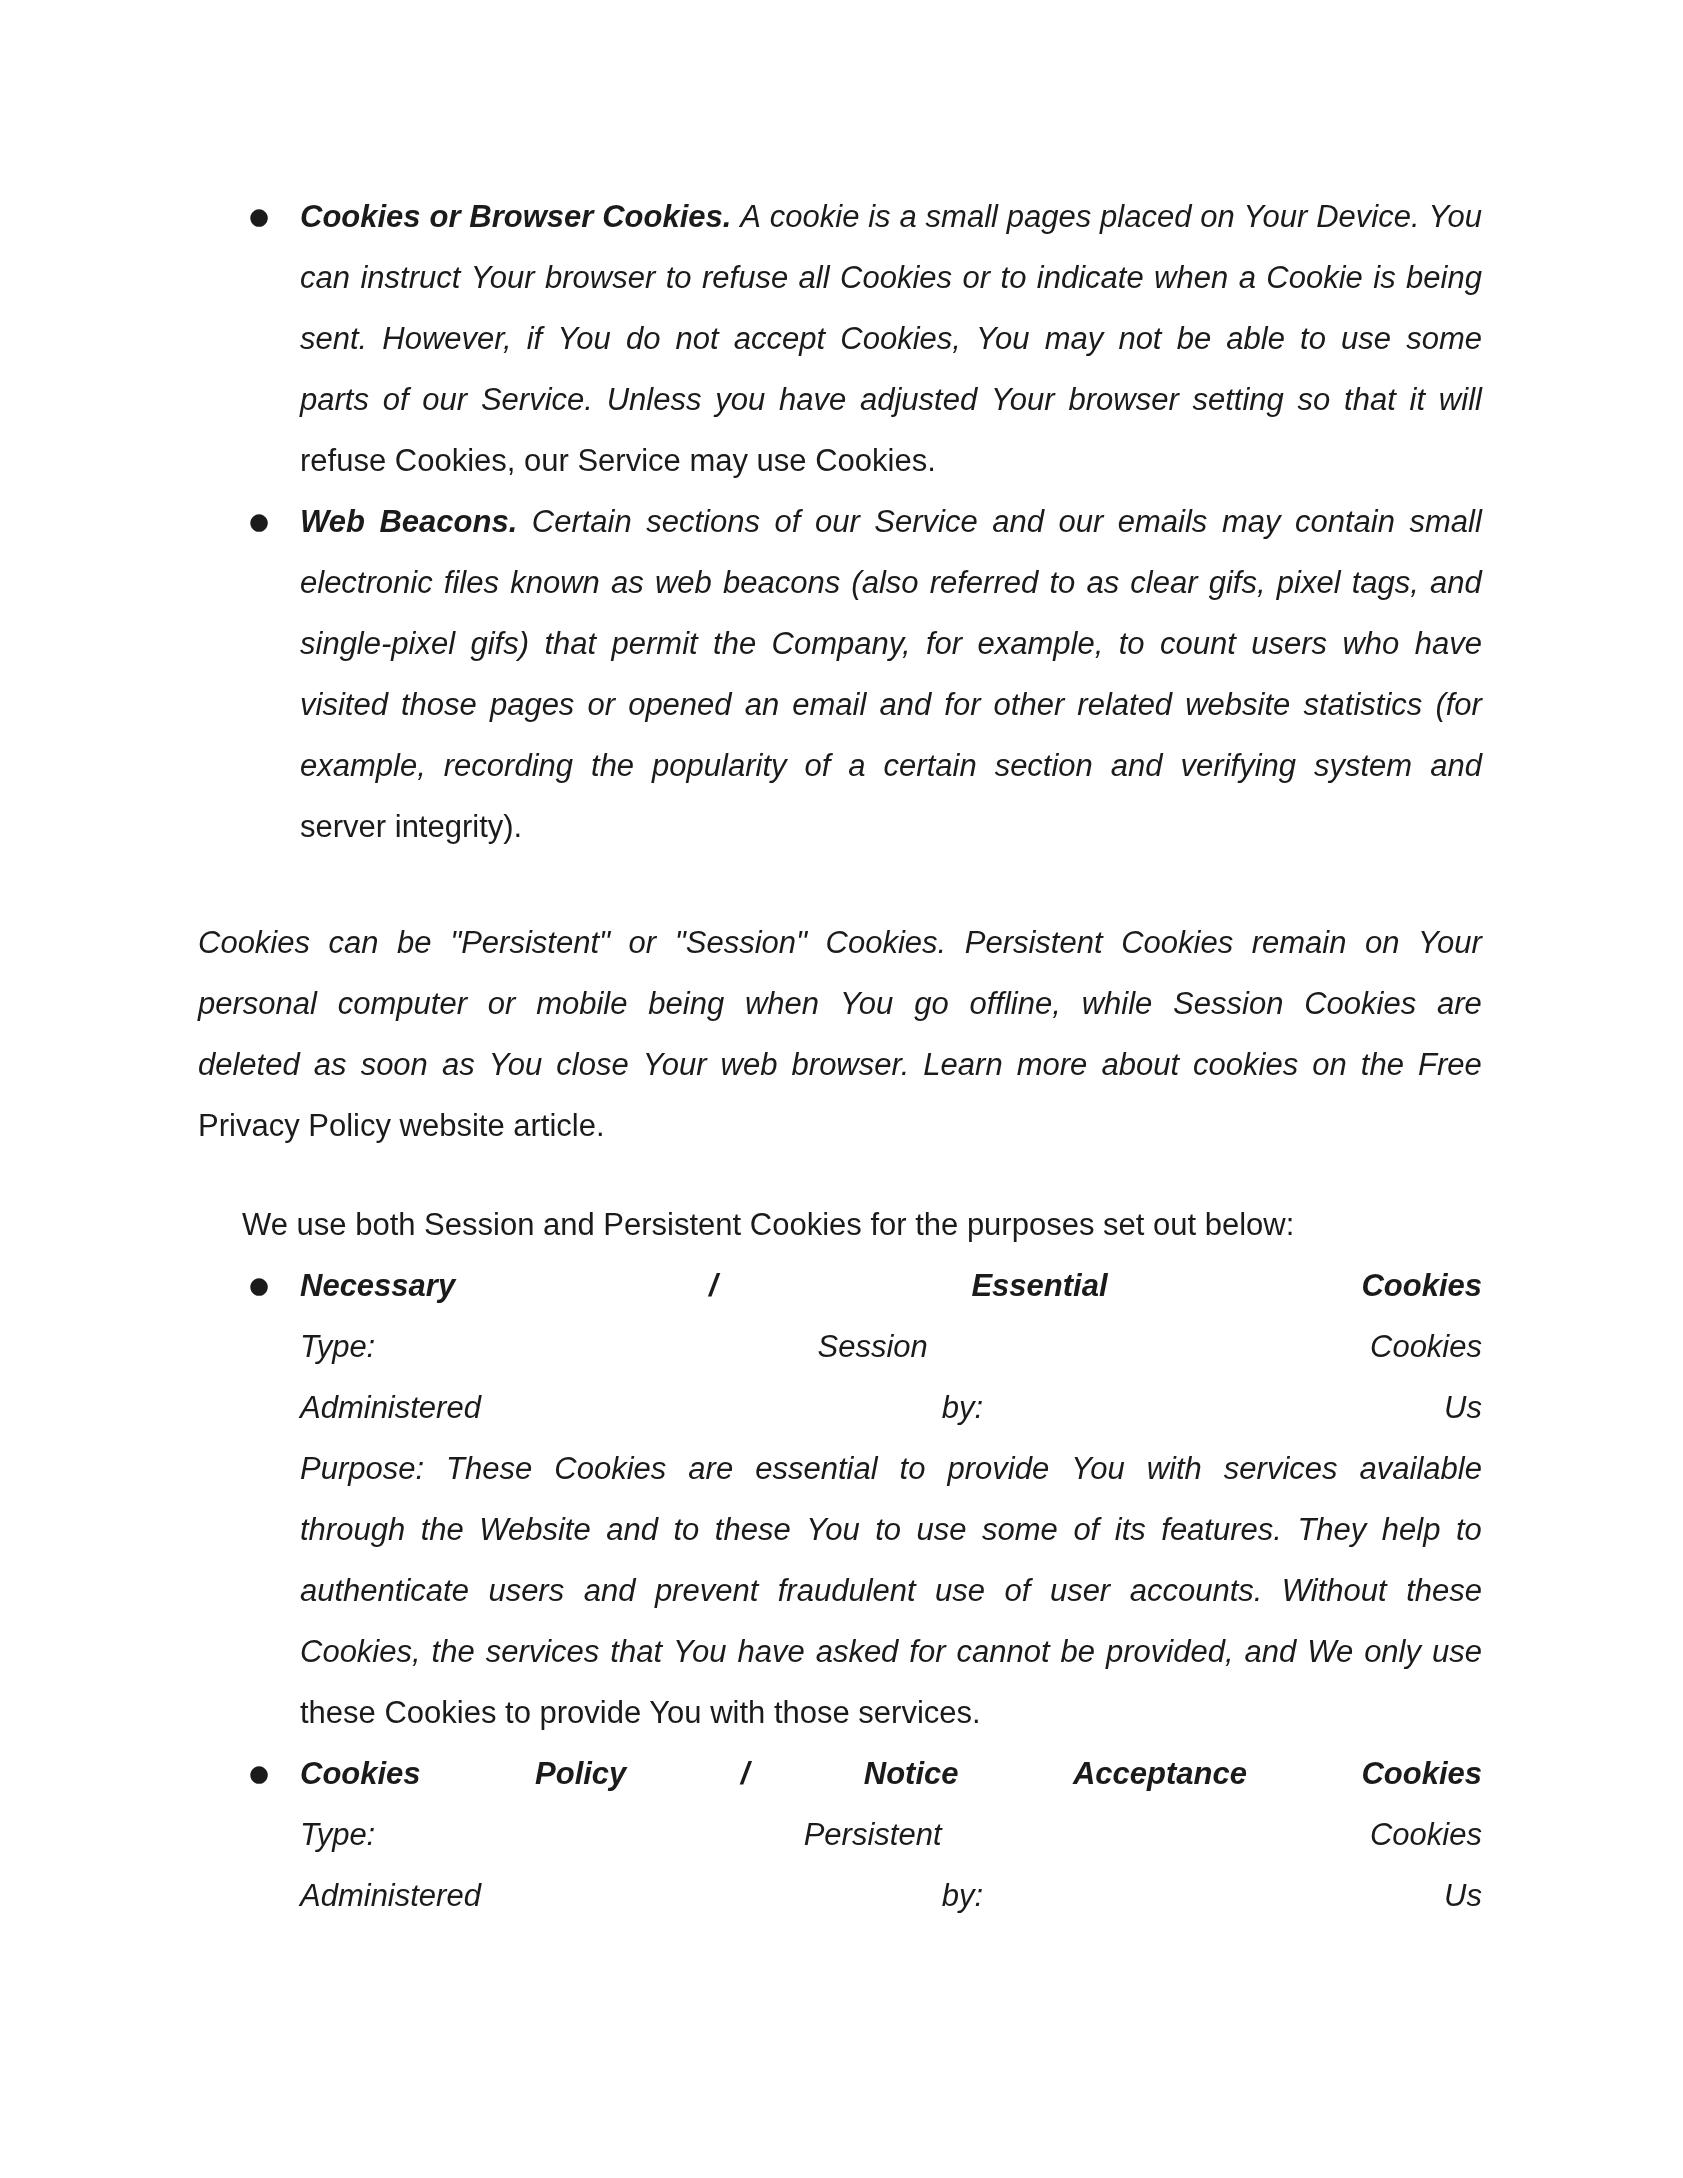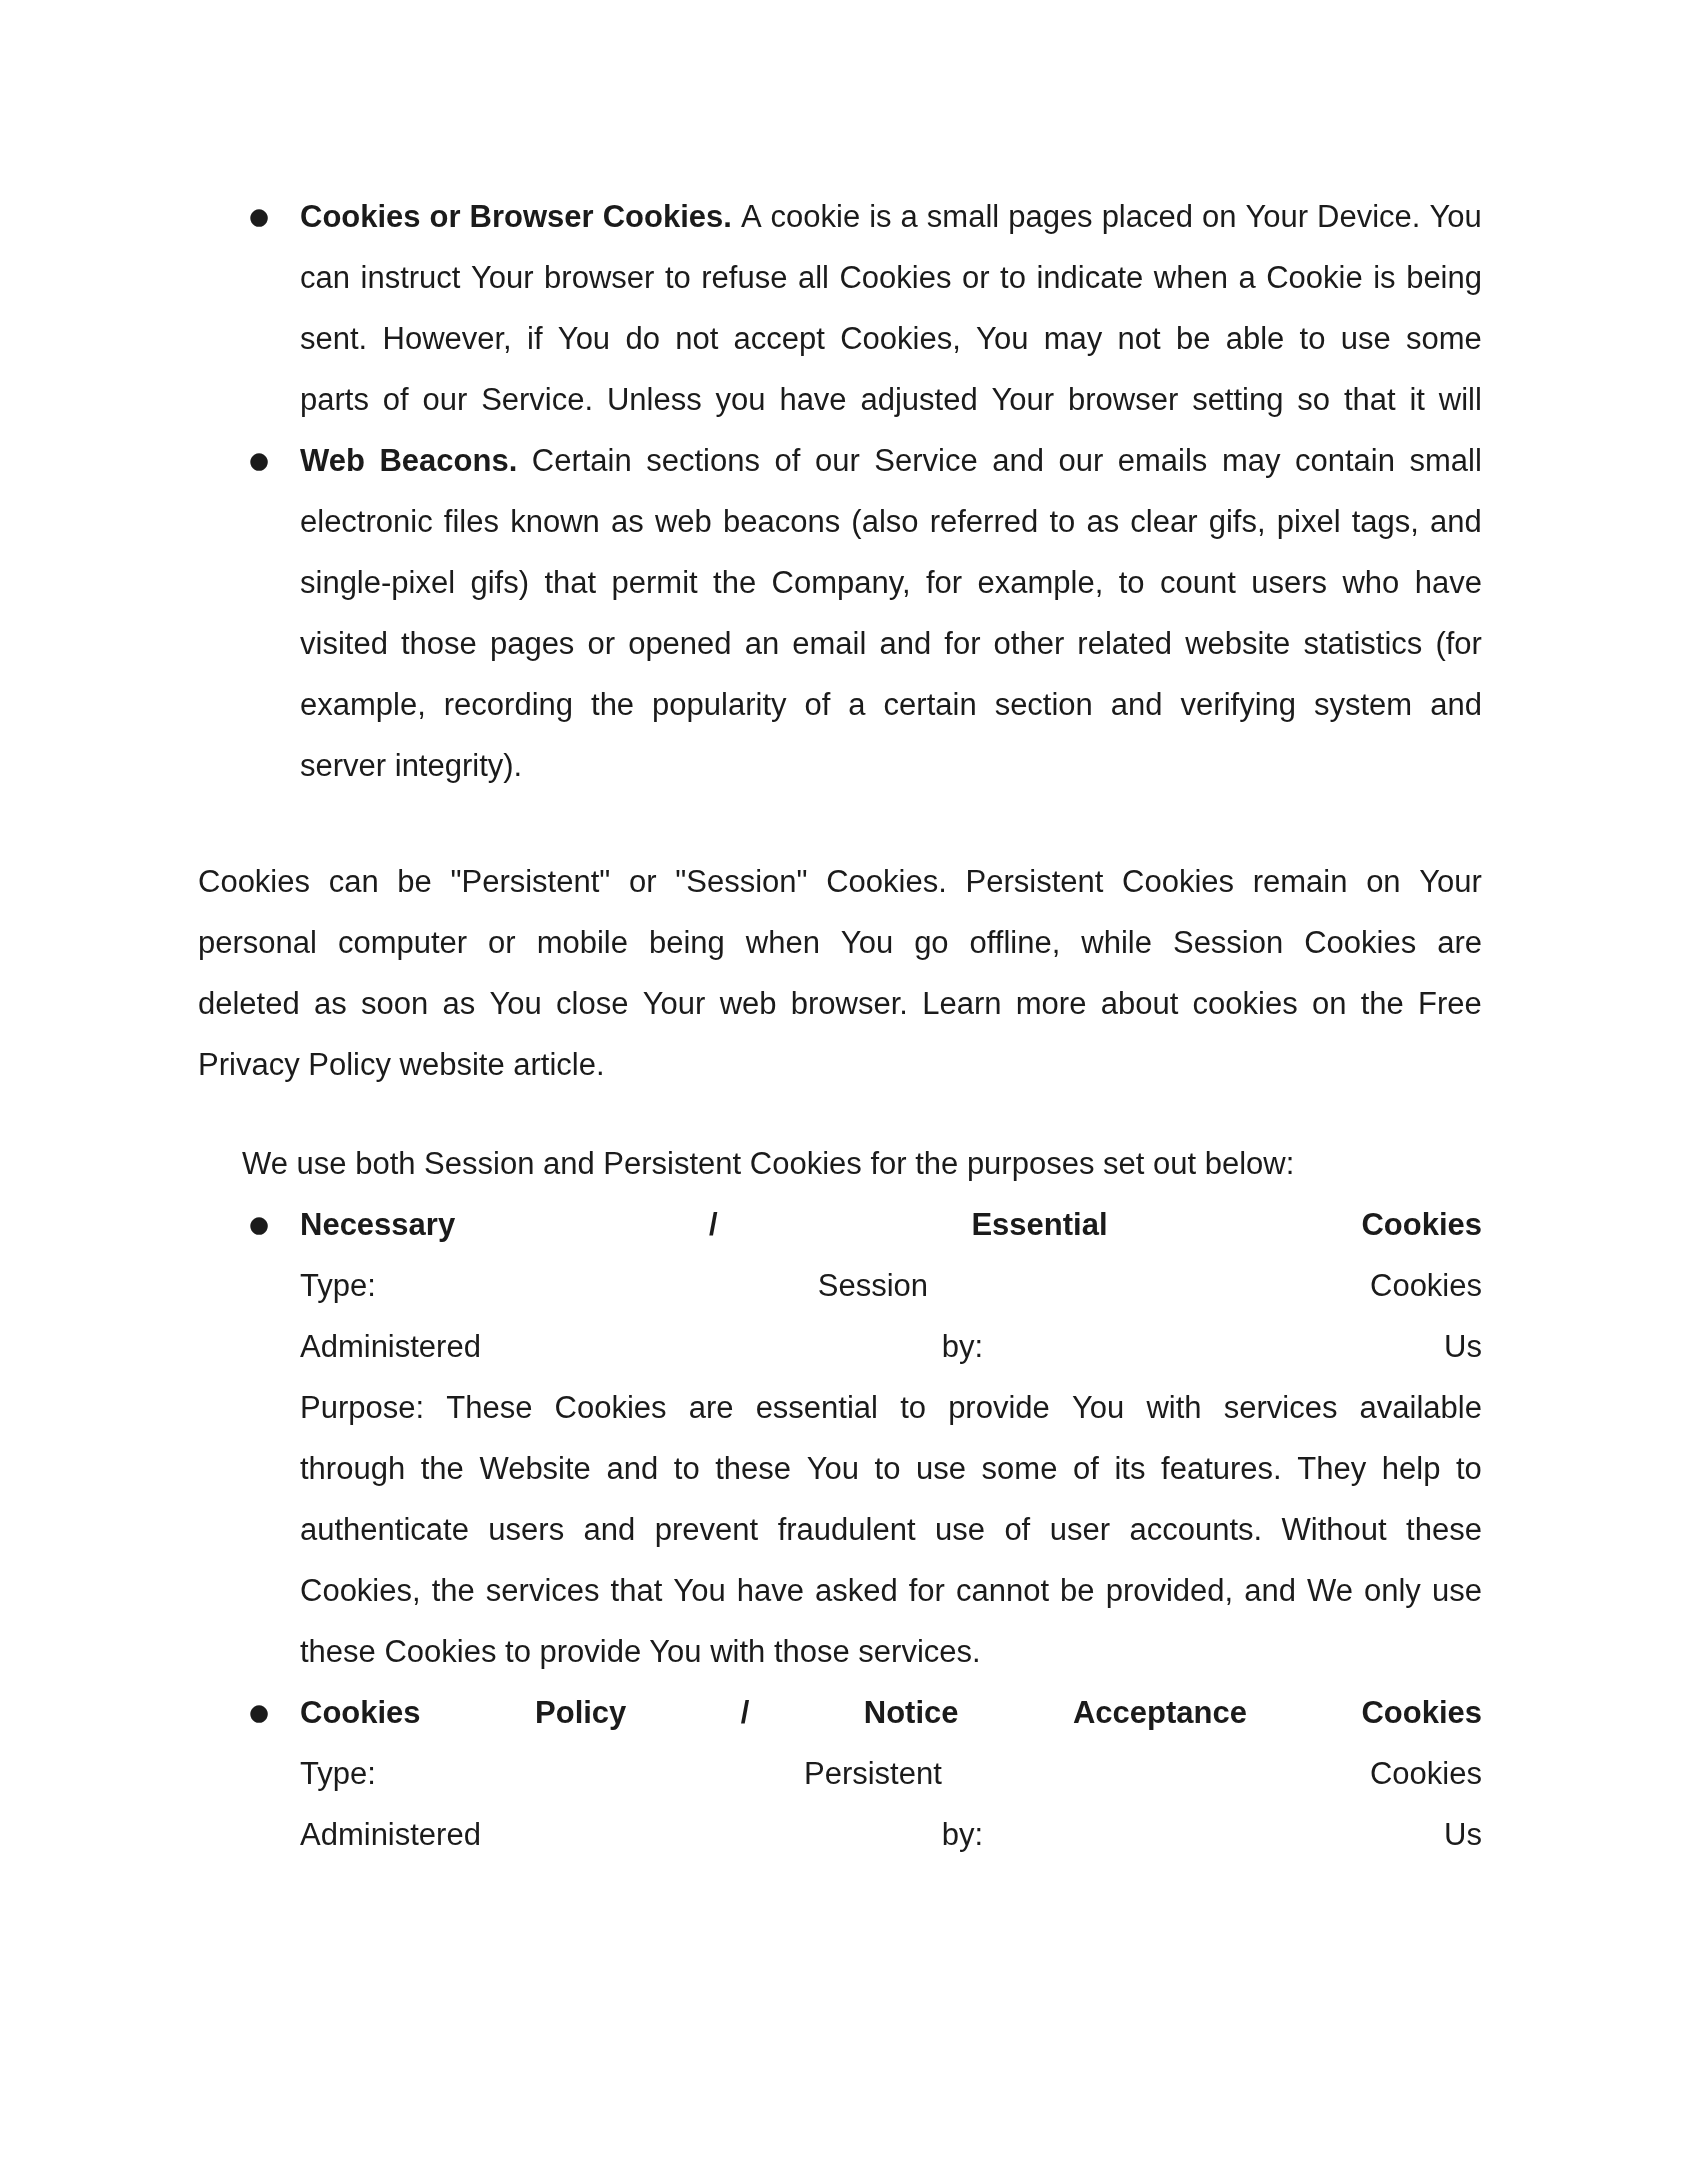--- a/index.html
+++ b/index.html
@@ -14,21 +14,21 @@
     font-size:31px;line-height:61px;
   }
   ul.list{list-style:none;margin:0;padding:0;}
   li{position:relative;padding-left:102px;}
   li .bullet{
     position:absolute;left:51px;top:0;
     font-family:"DejaVu Sans", sans-serif;
     font-size:23px;line-height:61px;
   }
   .line{min-height:61px;}
-  .jline{display:flex;justify-content:space-between;}
+  .jline{display:flex;justify-content:space-between;font-style:italic;}
   .left{text-align:left;}
   .b{font-weight:700;}
   .p3{margin-top:55px;}
   .p4{margin-top:38px;margin-left:44px;}
   .list2{margin-top:34px;}
 </style>
 </head>
 <body>
 
 <div class="page">
@@ -101,20 +101,21 @@
               <span>have</span>
               <span>adjusted</span>
               <span>Your</span>
               <span>browser</span>
               <span>setting</span>
               <span>so</span>
               <span>that</span>
               <span>it</span>
               <span>will</span>
             </div>
+            <div class="line left">refuse Cookies, our Service may use Cookies.</div>
           </div>
       </li>
       <li>
         <span class="bullet">●</span>
         <div class="li-body">
             <div class="line jline">
               <span class="b">Web</span>
               <span class="b">Beacons.</span>
               <span>Certain</span>
               <span>sections</span>

